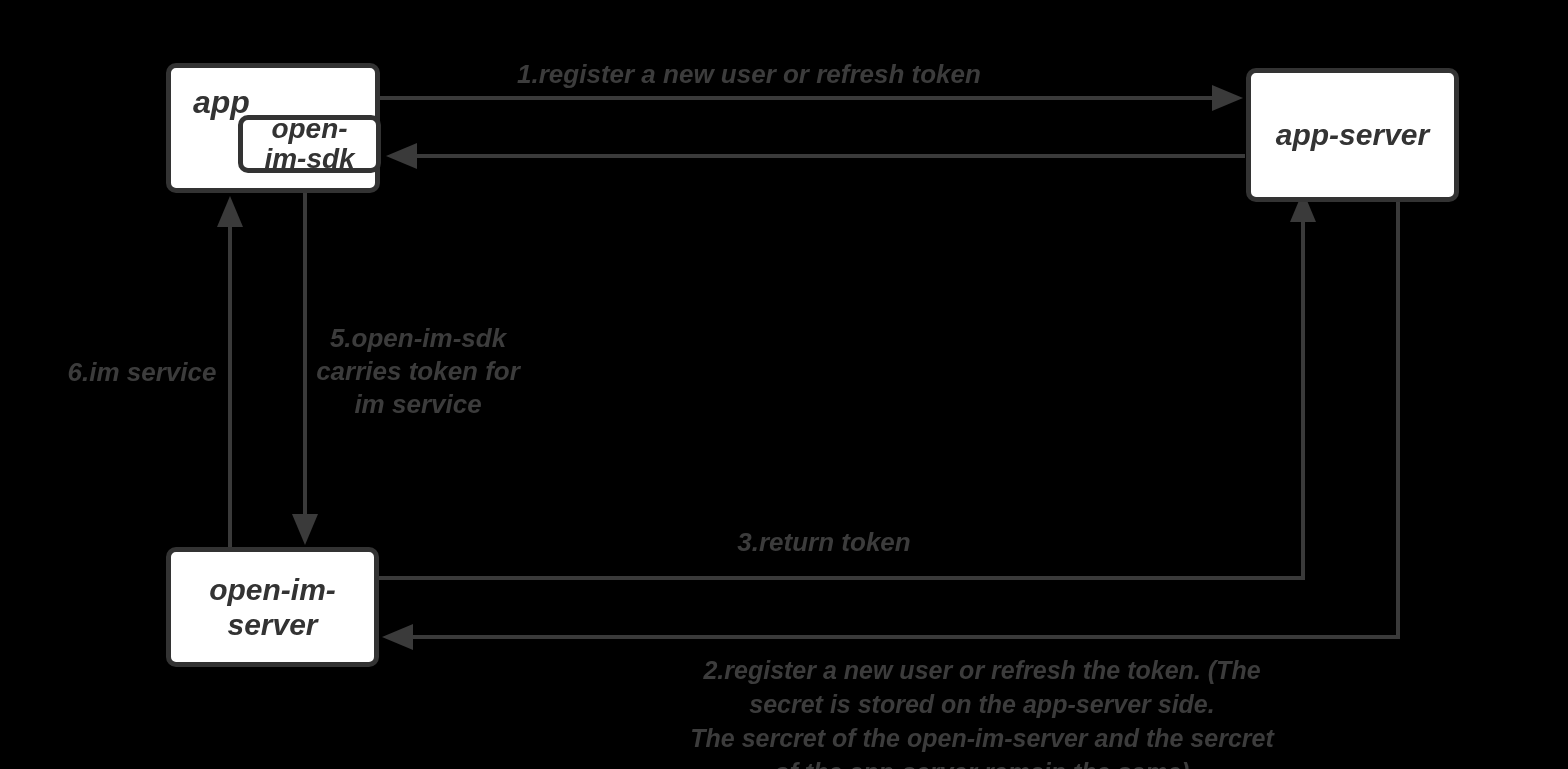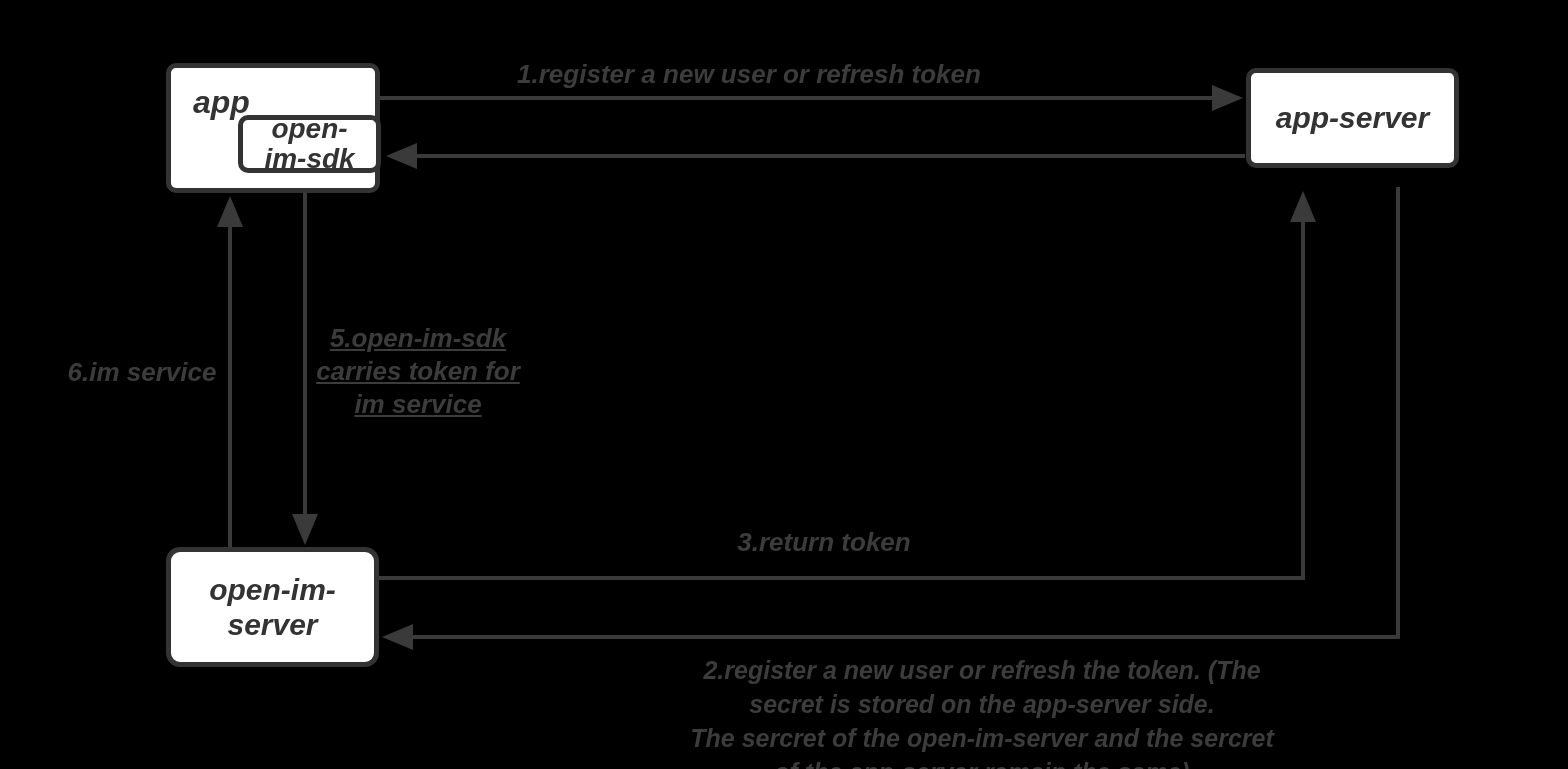--- a/index.html
+++ b/index.html
@@ -28,33 +28,33 @@
     color:var(--node-text);
     font-style:italic;font-weight:bold;
     display:flex;align-items:center;justify-content:center;
     text-align:center;white-space:pre-line;
   }
   .node-app{left:166px;top:63px;width:214px;height:130px;z-index:1;
     align-items:flex-start;justify-content:flex-start;
     padding:16px 0 11px 22px;font-size:32px;text-align:left;}
   .node-open-im-sdk{left:238px;top:115px;width:143px;height:58px;z-index:2;
     font-size:28px;line-height:30px;}
-  .node-app-server{left:1246px;top:68px;width:213px;height:100px;font-size:30px;}
+  .node-app-server{left:1246px;top:68px;width:213px;height:134px;font-size:30px;}
   .node-open-im-server{left:166px;top:547px;width:213px;height:120px;
-    font-size:30px;line-height:35px;border-radius:14px;}
+    font-size:30px;line-height:35px;}
   .edge-label{
     position:absolute;transform:translateX(-50%);
     color:var(--edge-text);
     font-style:italic;font-weight:bold;
     font-size:26px;line-height:32px;
     white-space:pre-line;text-align:center;z-index:3;
   }
   .edge-label-1{left:749px;top:58px;}
   .edge-label-4{left:785px;top:168px;}
-  .edge-label-5{left:418px;top:322px;line-height:33px;text-decoration:underline;}
+  .edge-label-5{left:418px;top:322px;line-height:33px;}
   .edge-label-6{left:142px;top:356px;}
   .edge-label-3{left:824px;top:526px;}
   .edge-label-2{left:982px;top:653px;font-size:25px;line-height:34px;}
 </style>
 </head>
 <body>
 
 <div class="canvas">
 
   <svg class="edges-layer" width="1568" height="769" viewBox="0 0 1568 769" xmlns="http://www.w3.org/2000/svg">

